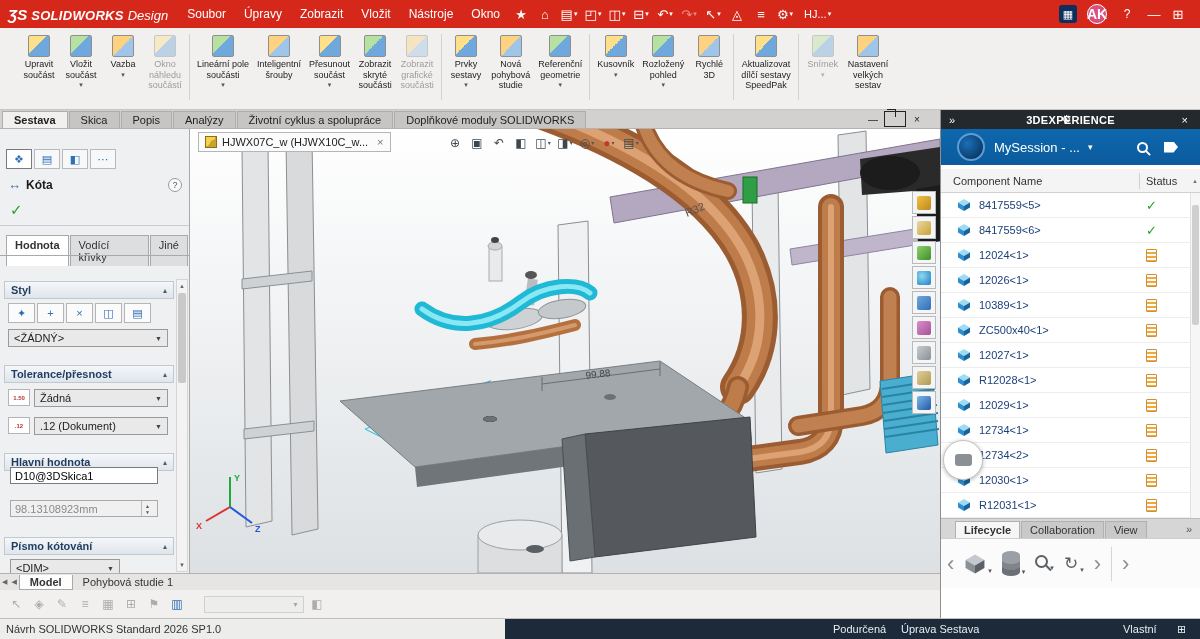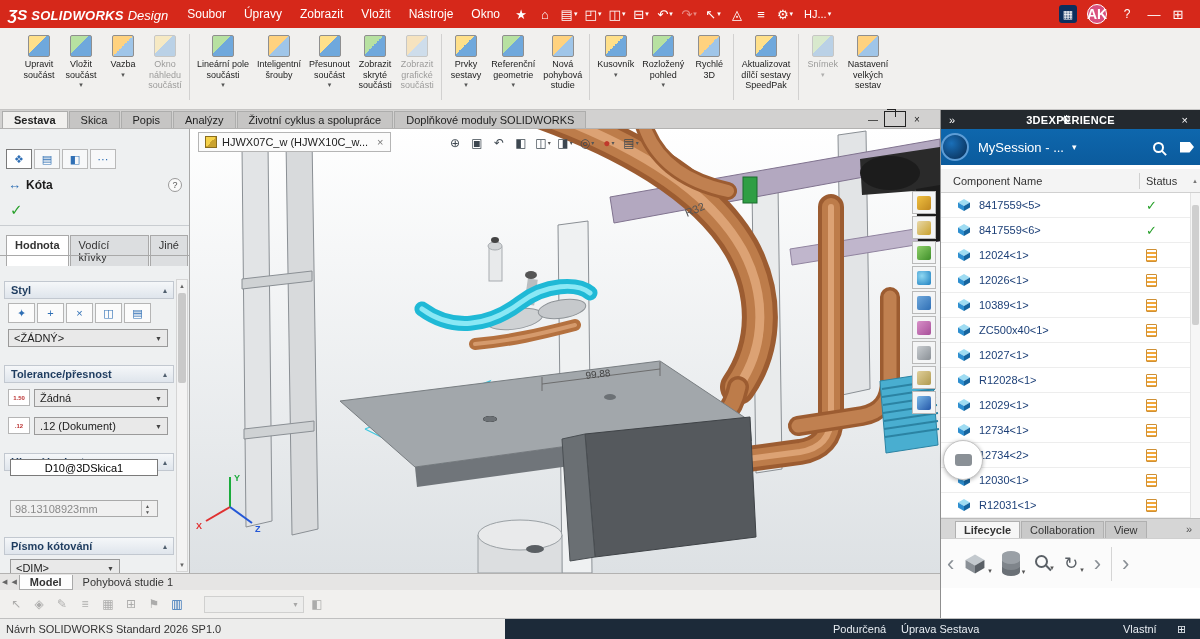--- a/index.html
+++ b/index.html
@@ -93,21 +93,21 @@
   .stripb:nth-child(6) .sq{background:linear-gradient(135deg,#d88fc8,#a8509a)}
   .stripb:nth-child(7) .sq{background:linear-gradient(135deg,#c8ccd0,#8a9096)}
   .stripb:nth-child(8) .sq{background:linear-gradient(135deg,#e0cf9a,#b09a50)}
   .stripb:nth-child(9) .sq{background:linear-gradient(135deg,#7ab8e8,#2457a8)}
 
   
   #rpanel{position:absolute;left:940px;top:110px;width:260px;height:508px;background:#fff;border-left:1px solid #8f8f8f}
   .rp-header{position:absolute;left:0;top:0;width:100%;height:19px;background:#24292e;color:#fff;display:flex;align-items:center;padding:0 8px}
   .rp-header .ttl{position:absolute;left:0;right:0;text-align:center;font-weight:bold;font-size:11px;letter-spacing:.3px}
   .rp-header .hic{margin-left:auto;font-size:11px;z-index:1;padding:0 4px}
-  .rp-session{position:absolute;left:0;top:19px;width:100%;height:36px;background:linear-gradient(#0e67ad,#0b5b9d);display:flex;align-items:center;color:#fff;padding:0 0}
+  .rp-session{position:absolute;left:0;top:19px;width:100%;height:36px;background:linear-gradient(#0e67ad,#0b5b9d);display:flex;align-items:center;color:#fff;padding:0 16px}
   .sess-logo{width:28px;height:28px;border-radius:50%;background:radial-gradient(circle at 35% 35%,#1a6fb8,#07294e);border:2px solid #5d9dd6;flex:none}
   .sess-name{font-size:13px;margin-left:9px;white-space:nowrap}
   .sess-dd{font-size:9px;margin-left:8px}
   .mag{width:11px;height:11px;border:2px solid #fff;border-radius:50%;position:relative;flex:none}
   .mag::after{content:"";position:absolute;width:6px;height:2px;background:#fff;transform:rotate(45deg);right:-5px;bottom:-3px}
   .tagic{width:14px;height:11px;background:#fff;clip-path:polygon(0 0,68% 0,100% 50%,68% 100%,0 100%);flex:none}
   .rp-colhdr{position:absolute;left:0;top:59px;width:100%;height:24px;background:#f4f4f4;border-bottom:1px solid #d0d0d0;display:flex;align-items:center;color:#333}
   .rp-colhdr .c1{padding-left:12px}
   .rp-colhdr .c2{position:absolute;left:198px;border-left:1px solid #d0d0d0;padding-left:6px;height:16px;line-height:16px}
   .rp-colhdr .su{position:absolute;right:2px;font-size:6px;color:#777}
@@ -289,30 +289,30 @@
 součásti</span>
     </div>
   <div class="rsep"></div>
   <div class="rbtn">
       <span class="ric ic-a"></span>
       <span class="rlab">Prvky
 sestavy</span>
       <span class="rdd">▾</span>
     </div>
   <div class="rbtn">
+      <span class="ric ic-c"></span>
+      <span class="rlab">Nová
+pohybová
+studie</span>
+    </div>
+  <div class="rbtn">
       <span class="ric ic-b"></span>
       <span class="rlab">Referenční
 geometrie</span>
       <span class="rdd">▾</span>
-    </div>
-  <div class="rbtn">
-      <span class="ric ic-c"></span>
-      <span class="rlab">Nová
-pohybová
-studie</span>
     </div>
   <div class="rsep"></div>
   <div class="rbtn">
       <span class="ric ic-a"></span>
       <span class="rlab">Kusovník</span>
       <span class="rdd">▾</span>
     </div>
   <div class="rbtn">
       <span class="ric ic-b"></span>
       <span class="rlab">Rozložený
@@ -438,21 +438,21 @@
     </div>
   <div class="ddbox" style="left:34px;top:288px;width:134px">
     <span>.12 (Dokument)</span>
     <span class="ar">▼</span>
   </div>
 
   <div class="sect" style="top:324px">
     <span>Hlavní hodnota</span>
     <span class="cv">▴</span>
   </div>
-  <input class="pm-input" style="top: 330px; text-align: center;" value="D10@3DSkica1">
+  <input class="pm-input" style="top: 338px;" value="D10@3DSkica1">
   <div class="pm-spin" style="top:371px">
     <span>98.13108923mm</span>
     <span class="spin">
       <span>▲</span>
       <span>▼</span>
     </span>
   </div>
 
   <div class="sect" style="top:408px">
     <span>Písmo kótování</span>

